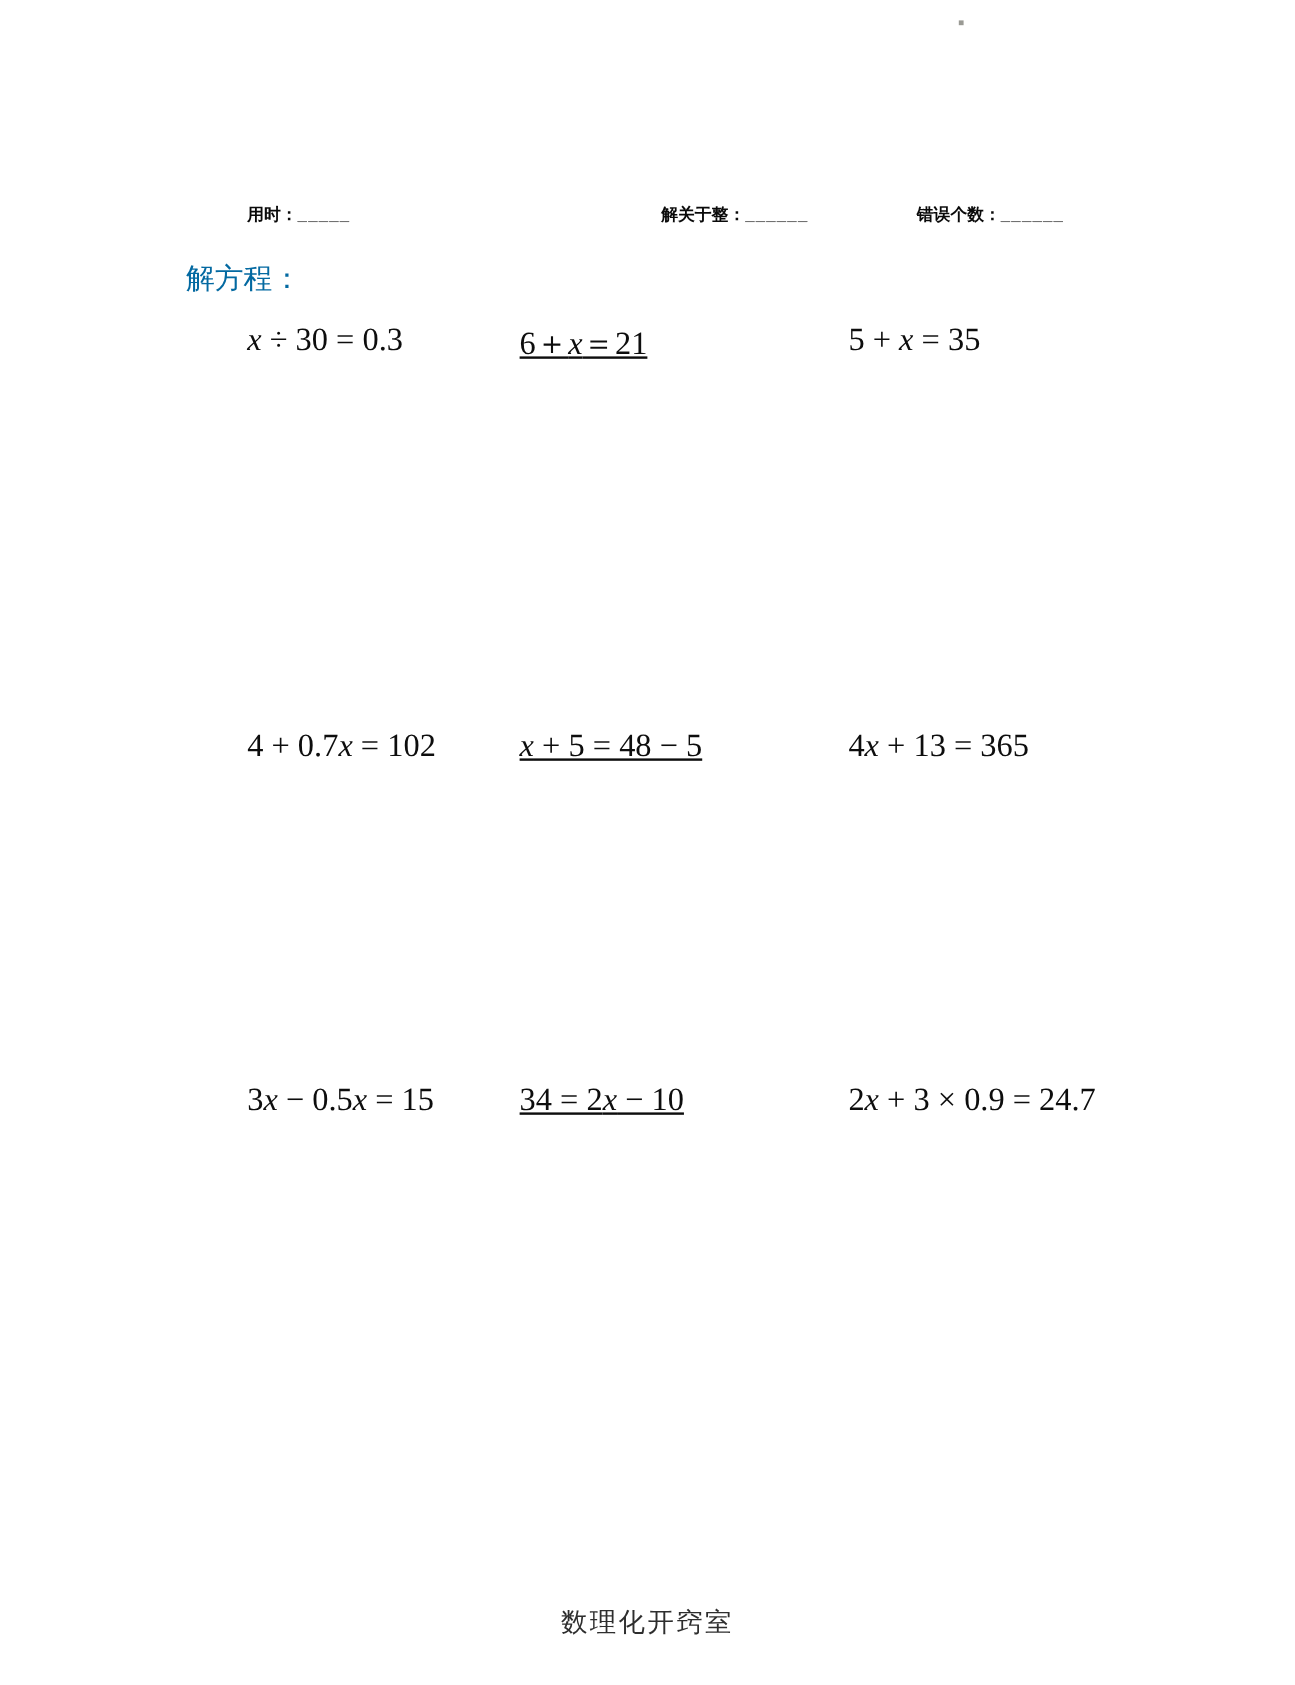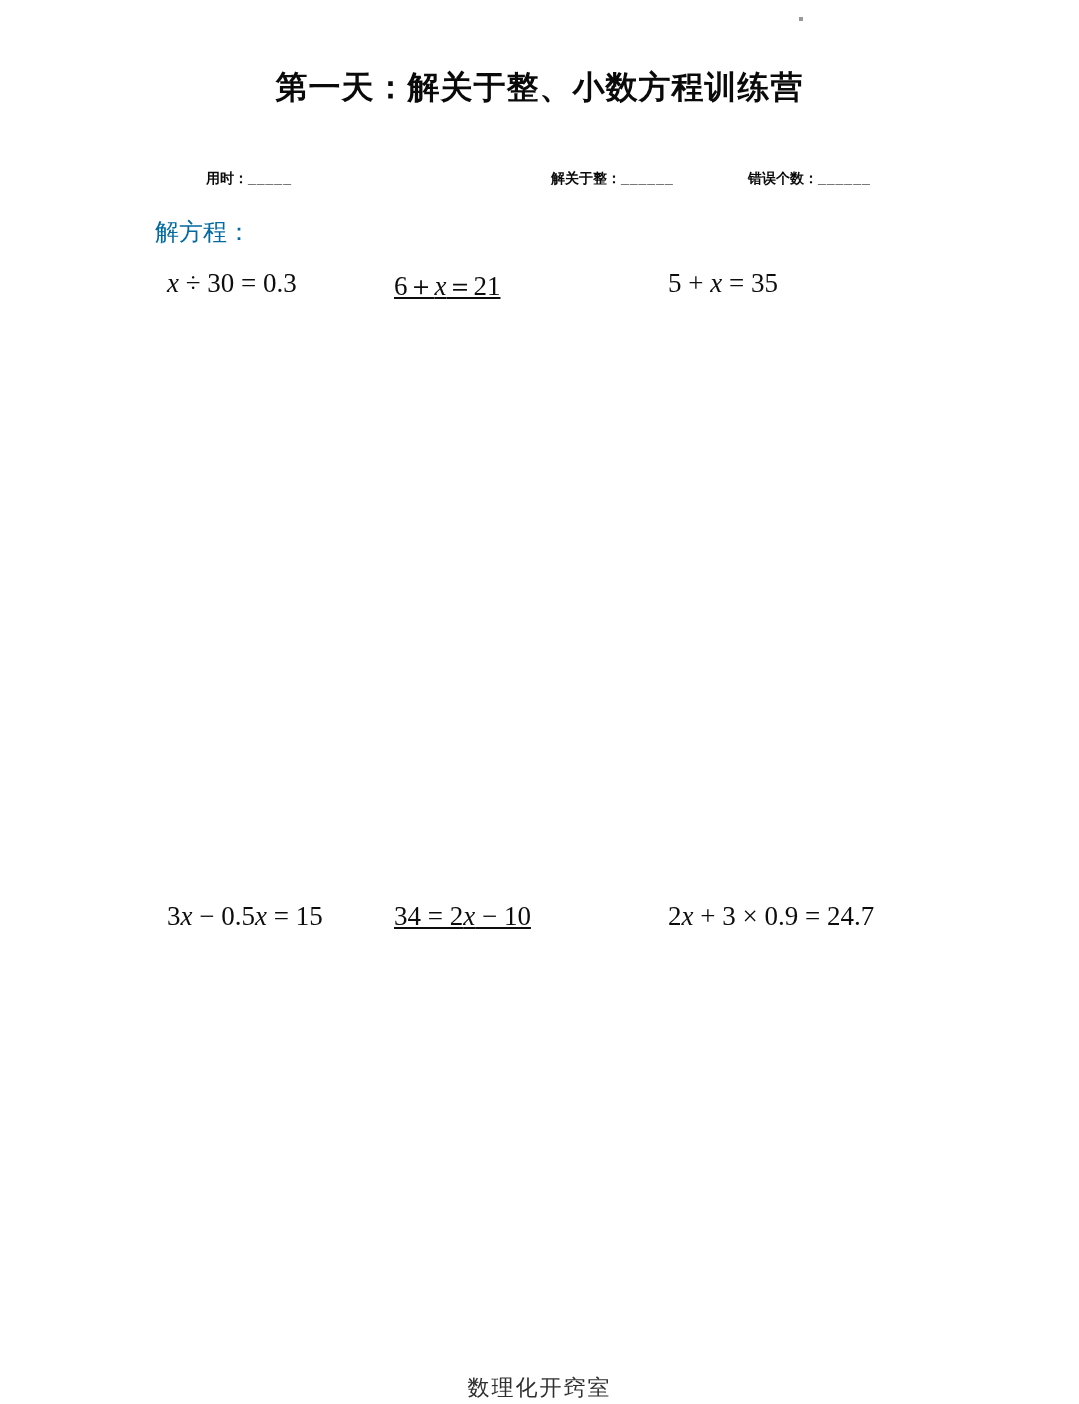--- a/index.html
+++ b/index.html
@@ -31,21 +31,21 @@
   .meta-item {
     position: absolute;
     top: 170px;
     font-size: 14px;
     font-weight: 700;
     color: #0a0a0a;
     white-space: nowrap;
   }
   .meta-time    { left: 206px; }
   .meta-correct { left: 551px; }
-  .meta-wrong   { left: 748px; }
+  .meta-wrong   { left: 764px; }
   .blank {
     font-weight: 700;
     letter-spacing: 1px;
   }
   .section-label {
     position: absolute;
     top: 216px;
     left: 155px;
     font-size: 24px;
     font-weight: 400;
@@ -62,72 +62,76 @@
   .eq-row-2 { top: 606px; }
   .eq-row-3 { top: 901px; padding-left: 24px; }
   .eq {
     position: absolute;
     top: 0;
     font-size: 27px;
     font-weight: 400;
     color: #0d0d0d;
     white-space: nowrap;
     font-family: "Liberation Serif", serif;
+    margin-left: 39px;
   }
   .eq i {
     font-style: italic;
     font-family: "Liberation Serif", serif;
   }
   .eq-col-1 { left: 167px; }
   .eq-col-2 { left: 394px; text-decoration: underline; }
   .eq-col-3 { left: 668px; }
   .footer {
     position: absolute;
     top: 1337px;
     left: 0;
     width: 100%;
     text-align: center;
     font-size: 22px;
     color: #2e2e2e;
     font-family: "Liberation Serif", serif;
     letter-spacing: 2px;
-    margin-top: 36px;
   }
   .dot-artifact {
     position: absolute;
     top: 17px;
     left: 799px;
     width: 4px;
     height: 4px;
     background: #9a9a94;
   }
 </style>
 </head>
 <body>
 
 <div class="page">
 
   <div class="dot-artifact"></div>
 
-  <div class="title">第一天：解关于整、小数方程训练营</div>
 
   <div class="meta-item meta-time"><span>用时：</span><span class="blank">_____</span></div>
 
   <div class="meta-item meta-correct"><span>解关于整：</span><span class="blank">______</span></div>
 
   <div class="meta-item meta-wrong"><span>错误个数：</span><span class="blank">______</span></div>
 
   <div class="section-label">解方程：</div>
 
   <div class="eq-row eq-row-1">
     <span class="eq eq-col-1"><i>x</i> ÷ 30 = 0.3</span>
     <span class="eq eq-col-2">6＋<i>x</i>＝21</span>
     <span class="eq eq-col-3">5 + <i>x</i> = 35</span>
   </div>
 
+  <div class="eq-row eq-row-2">
+    <span class="eq eq-col-1">4 + 0.7<i>x</i> = 102</span>
+    <span class="eq eq-col-2"><i>x</i> + 5 = 48 − 5</span>
+    <span class="eq eq-col-3">4<i>x</i> + 13 = 365</span>
+  </div>
 
   <div class="eq-row eq-row-3">
     <span class="eq eq-col-1">3<i>x</i> − 0.5<i>x</i> = 15</span>
     <span class="eq eq-col-2">34 = 2<i>x</i> − 10</span>
     <span class="eq eq-col-3">2<i>x</i> + 3 × 0.9 = 24.7</span>
   </div>
 
   <div class="footer">数理化开窍室</div>
 
 </div>

